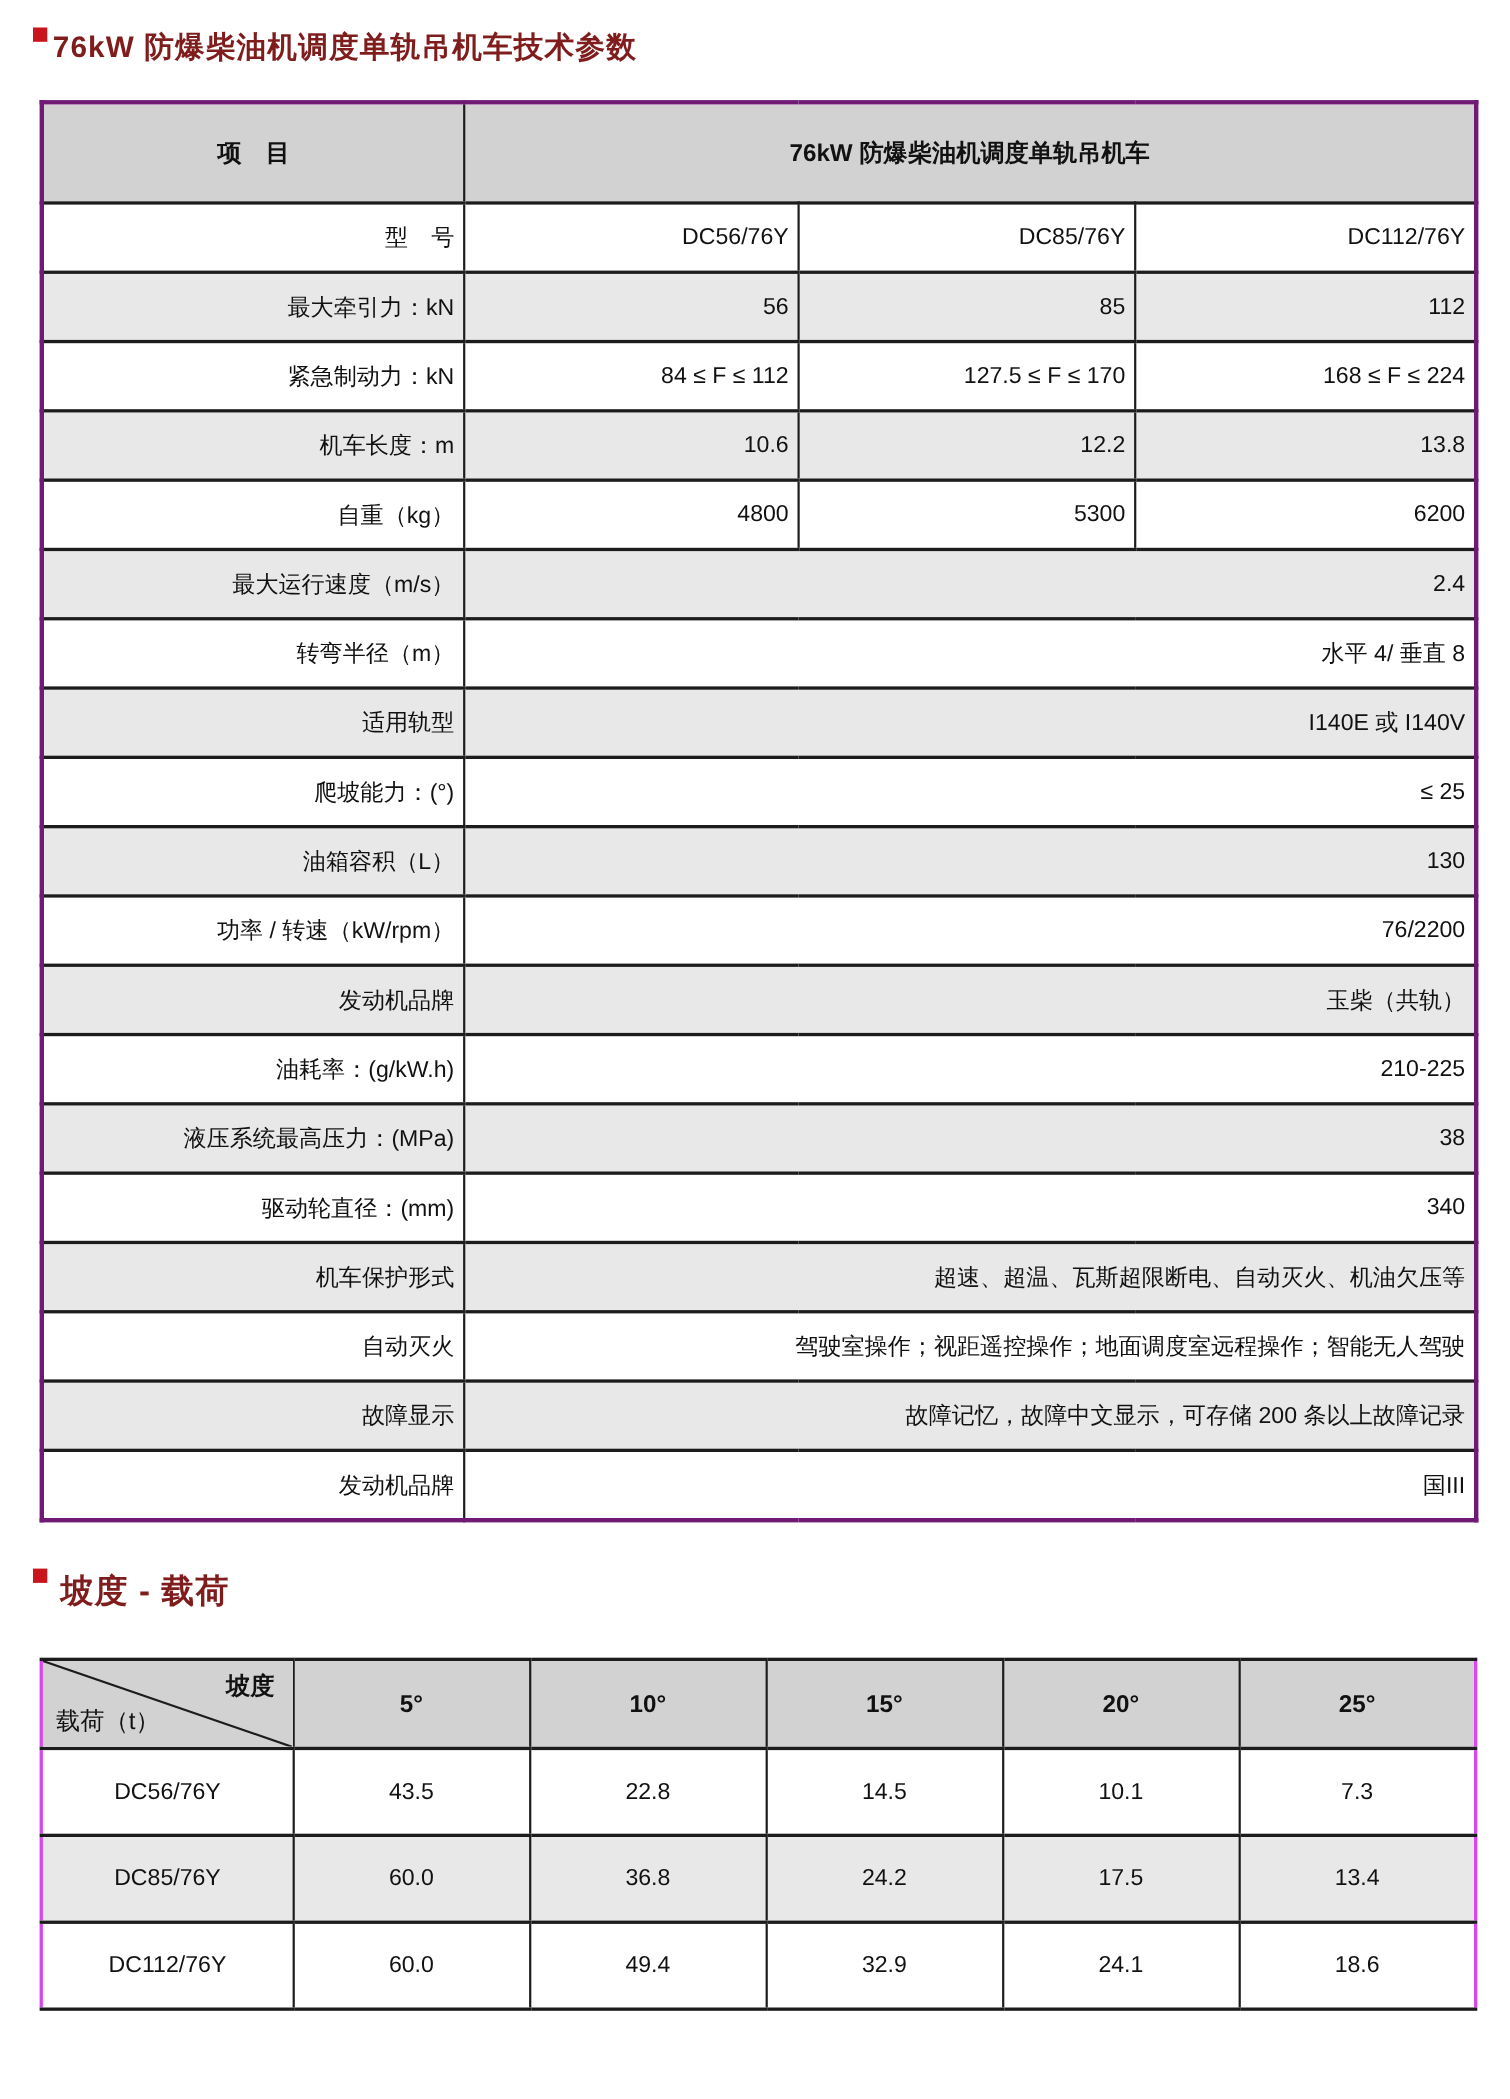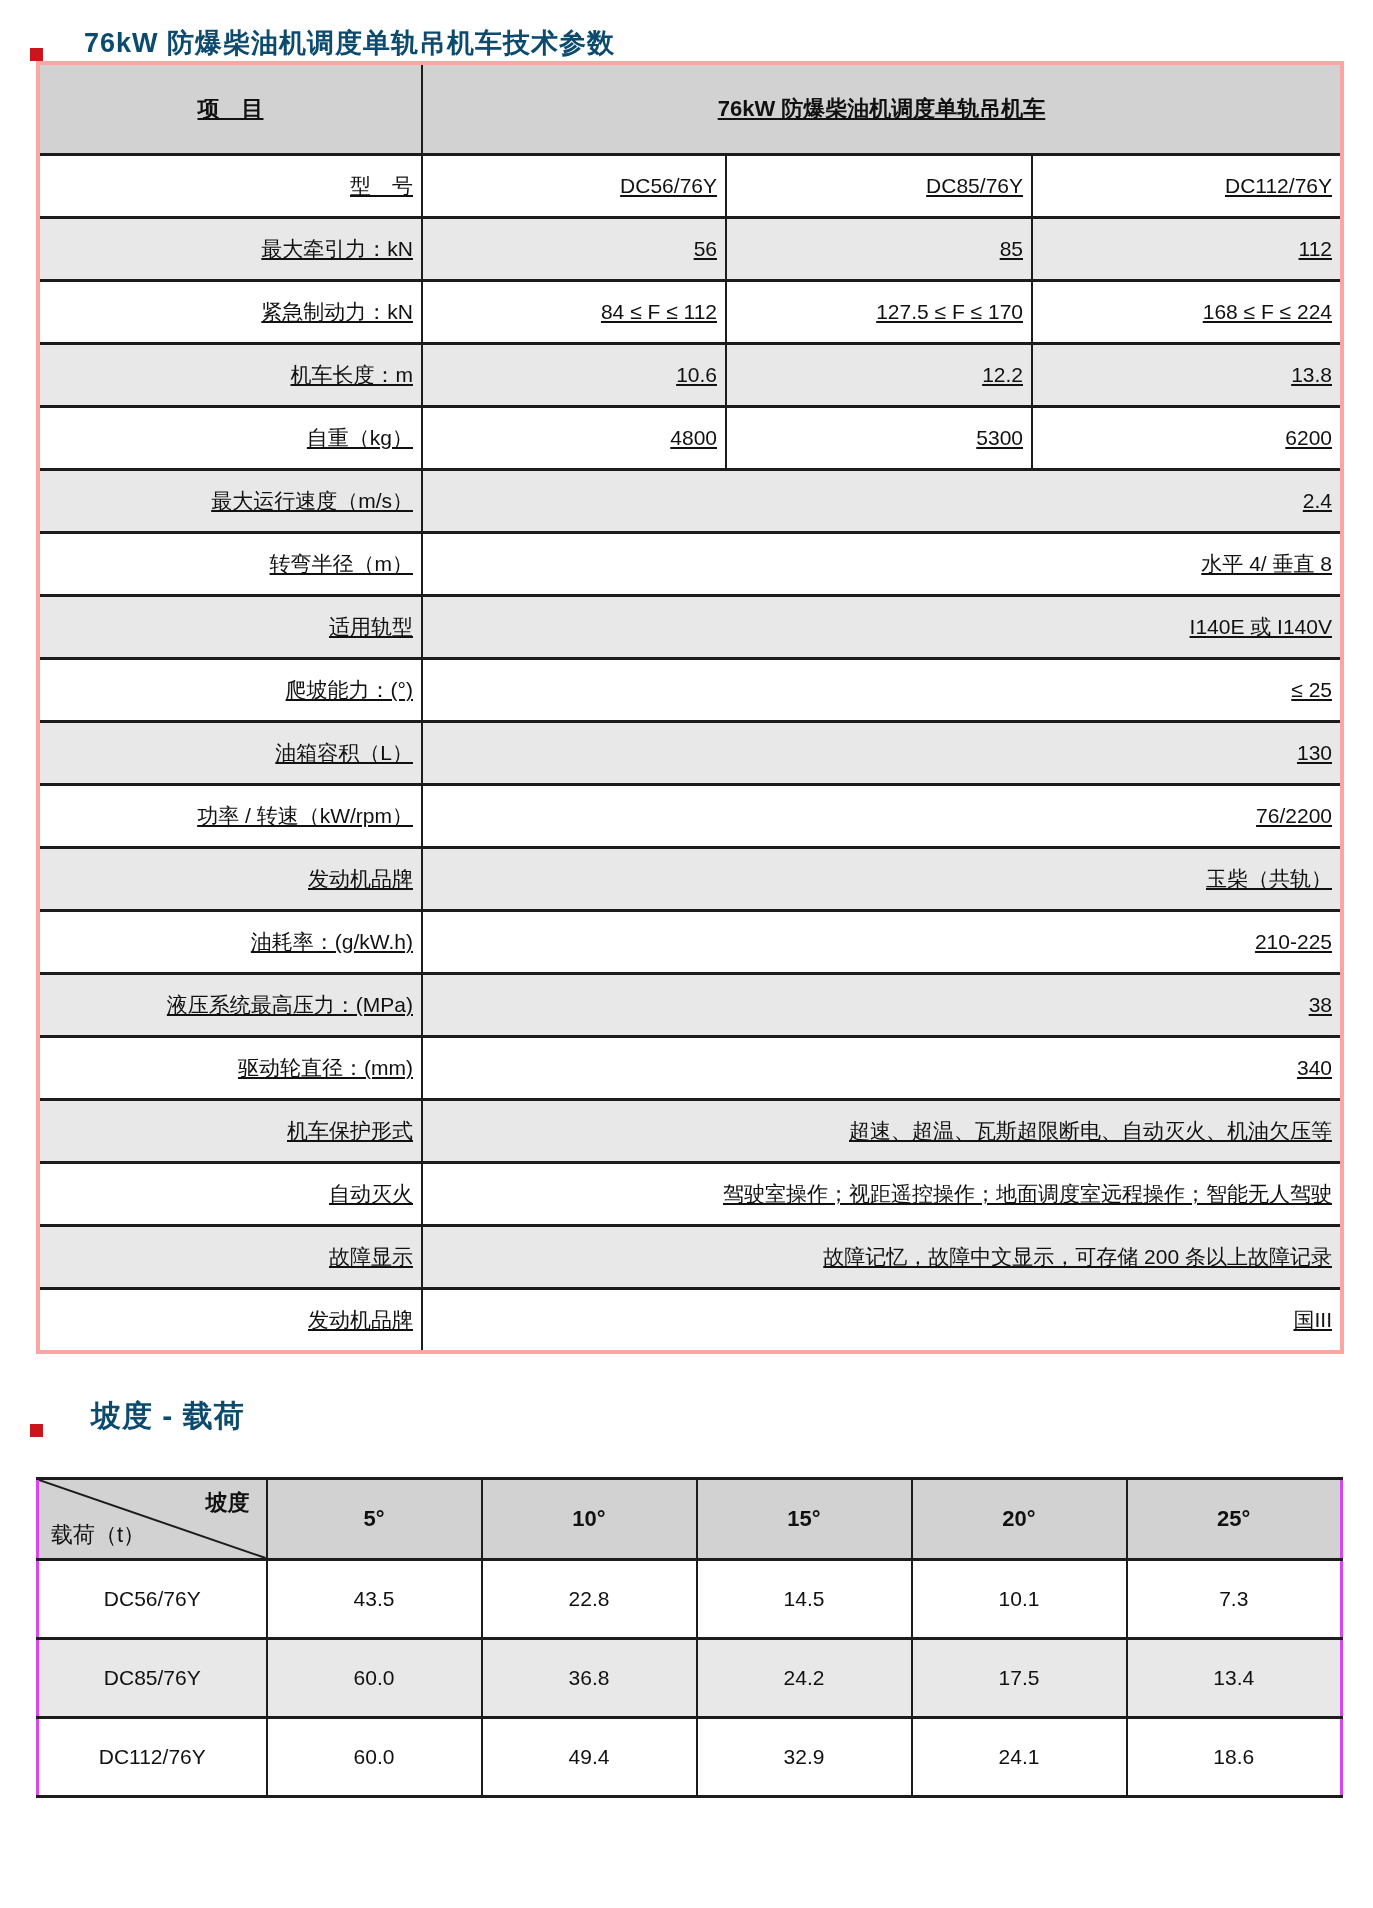--- a/index.html
+++ b/index.html
@@ -2,41 +2,41 @@
 <html><head>
 <meta charset="utf-8">
 <style>
   html,body{margin:0;padding:0;}
   body{
     width:1373px;height:1908px;background:#ffffff;overflow:hidden;position:relative;
     font-family:"Liberation Sans","DejaVu Sans",sans-serif;color:#111;
     -webkit-font-smoothing:antialiased;
   }
   .section-title{
-    display:flex;align-items:flex-end;font-weight:900;color:#0c4a6e;
-    letter-spacing:1px;white-space:nowrap;gap:36px;
+    display:flex;align-items:flex-start;font-weight:900;color:#7f1d1d;
+    letter-spacing:1px;white-space:nowrap;
   }
   .title1{margin:25px 0 0 30px;font-size:27px;}
   .title2{margin:42px 0 0 30px;font-size:30px;}
   .bullet{
     width:13px;height:13px;background:#c9161c;display:inline-block;
     margin-right:5px;flex:0 0 auto;
   }
   .title2 .bullet{margin-right:12px;}
   table{
     border-collapse:collapse;table-layout:fixed;
     margin-left:36px;width:1304px;
     font-size:21px;
   }
   td{
     border:2px solid #1c1c1c;border-top-width:3px;border-bottom-width:3px;
     text-align:center;vertical-align:middle;padding:0 8px;
     overflow:hidden;white-space:nowrap;
   }
-  table.spec{border:4px solid #fca5a5;text-decoration:underline;}
+  table.spec{margin-top:30px;border:4px solid #701a75;}
   table.load{margin-top:40px;border:3px solid #d946ef;}
   tr.head td{background:#d2d2d2;font-weight:700;font-size:22px;}
   table.spec tr.head td{height:88px;}
   table.spec tr.datarow td{height:60px;text-align:right;}
   table.spec tr.datarow:nth-child(odd) td{background:#e8e8e8;}
   table.load tr.head td{height:78px;}
   table.load tr.datarow td{height:76px;}
   table.load tr.datarow:nth-child(3) td{background:#e8e8e8;}
   td.corner{position:relative;padding:0;}
   td.corner svg{position:absolute;left:0;top:0;width:100%;height:100%;display:block;}

